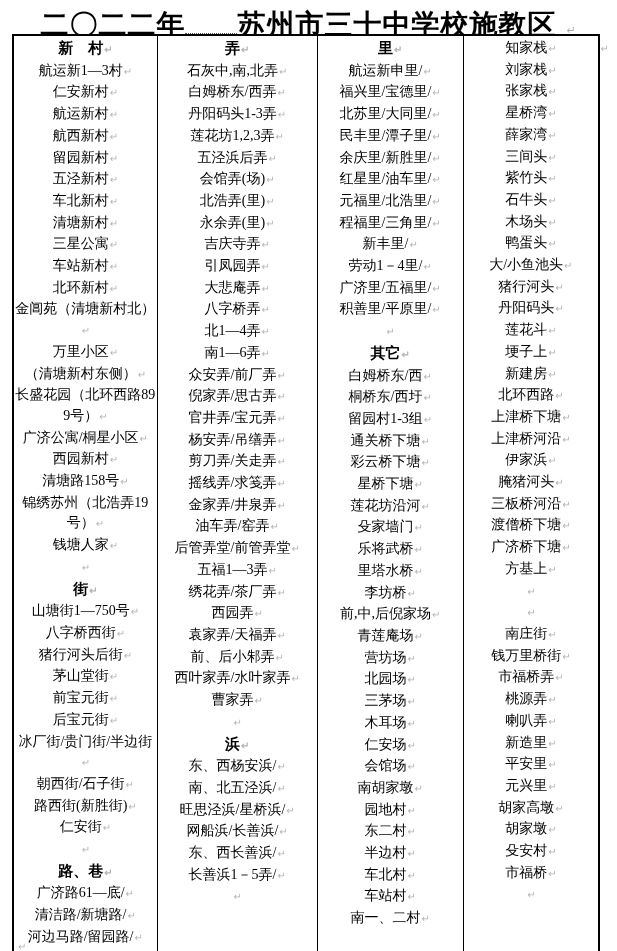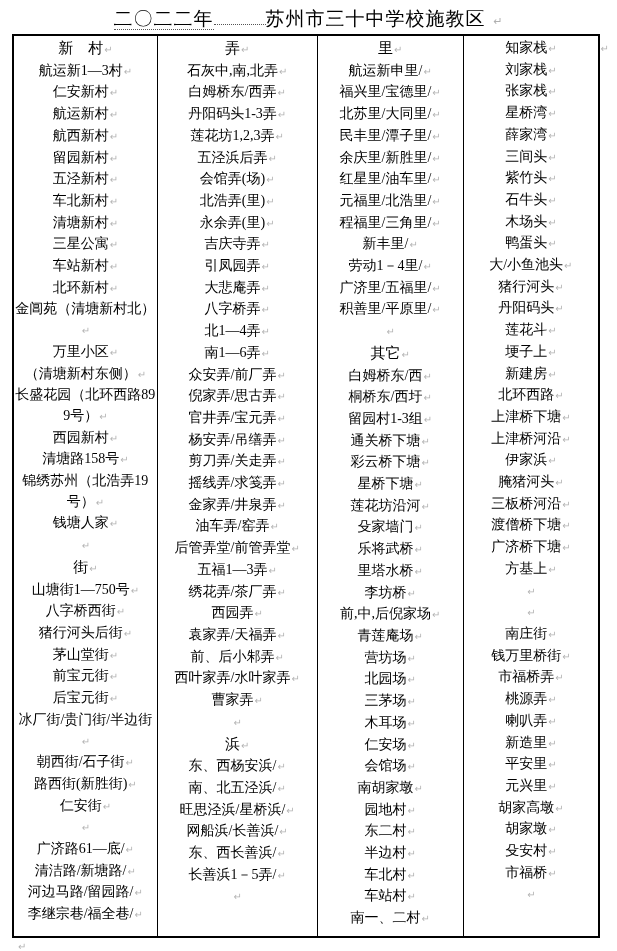--- a/index.html
+++ b/index.html
@@ -3,21 +3,21 @@
 <meta charset="utf-8">
 <style>
   html,body { margin:0; padding:0; }
   body {
     width:617px; height:951px;
     background:#ffffff; color:#000000;
     font-family:"Liberation Serif", serif;
     position:relative; overflow:hidden;
   }
   .title {
-    text-align:center; font-size:19px; font-weight:normal;
+    text-align:center; font-size:28px; font-weight:bold;
     padding-top:6px; height:26px; letter-spacing:1px; white-space:nowrap;
   }
   .title .dotted { border-bottom:1px dotted #555; }
   .title .gap { display:inline-block; width:52px; border-bottom:1px dotted #555; }
   .title::after { content:"↵"; color:#b0b0b0; font-size:11px; font-weight:normal; margin-left:2px; }
 
   .table {
     position:absolute; left:12px; top:34px; width:584px;
     border:2px solid #000; display:flex; align-items:stretch;
     background:#fff;
@@ -30,21 +30,21 @@
   .col.c1 { width:24.6%; }
   .col.c2 { width:27.4%; }
   .col.c3 { width:25.0%; }
   .col.c4 { width:23.0%; }
 
   .line {
     text-align:center; font-size:14px; line-height:20.7px;
     min-height:20.7px; word-break:break-all;
   }
   .line::after { content:"↵"; color:#b4b4b4; font-size:10px; margin-left:1px; }
-  .line.hdr { font-weight:normal; font-size:15px; }
+  .line.hdr { font-weight:bold; font-size:15px; }
 
   .rowend { position:absolute; right:8px; top:38px; }
   .rowend::after { content:"↵"; color:#b4b4b4; font-size:10px; }
   .endmark { position:absolute; left:18px; top:936px; }
   .endmark::after { content:"↵"; color:#b4b4b4; font-size:10px; }
 </style>
 </head>
 <body>
 
 <div class="title">
@@ -63,37 +63,39 @@
       <div class="line"><span>五泾新村</span></div>
       <div class="line"><span>车北新村</span></div>
       <div class="line"><span>清塘新村</span></div>
       <div class="line"><span>三星公寓</span></div>
       <div class="line"><span>车站新村</span></div>
       <div class="line"><span>北环新村</span></div>
       <div class="line"><span>金阊苑（清塘新村北）</span></div>
       <div class="line"><span>万里小区</span></div>
       <div class="line"><span>（清塘新村东侧）</span></div>
       <div class="line"><span>长盛花园（北环西路899号）</span></div>
+      <div class="line"><span>广济公寓/桐星小区</span></div>
       <div class="line"><span>西园新村</span></div>
       <div class="line"><span>清塘路158号</span></div>
       <div class="line"><span>锦绣苏州（北浩弄19号）</span></div>
       <div class="line"><span>钱塘人家</span></div>
       <div class="line blank"><span></span></div>
       <div class="line hdr"><span>街</span></div>
       <div class="line"><span>山塘街1—750号</span></div>
       <div class="line"><span>八字桥西街</span></div>
       <div class="line"><span>猪行河头后街</span></div>
       <div class="line"><span>茅山堂街</span></div>
       <div class="line"><span>前宝元街</span></div>
       <div class="line"><span>后宝元街</span></div>
       <div class="line"><span>冰厂街/贵门街/半边街</span></div>
       <div class="line"><span>朝西街/石子街</span></div>
       <div class="line"><span>路西街(新胜街)</span></div>
       <div class="line"><span>仁安街</span></div>
       <div class="line blank"><span></span></div>
+      <div class="line hdr"><span>路、巷</span></div>
       <div class="line"><span>广济路61—底/</span></div>
       <div class="line"><span>清洁路/新塘路/</span></div>
       <div class="line"><span>河边马路/留园路/</span></div>
       <div class="line"><span>李继宗巷/福全巷/</span></div>
     </div>
   <div class="col c2">
 
   <div class="line hdr"><span>弄</span></div>
       <div class="line"><span>石灰中,南,北弄</span></div>
       <div class="line"><span>白姆桥东/西弄</span></div>

